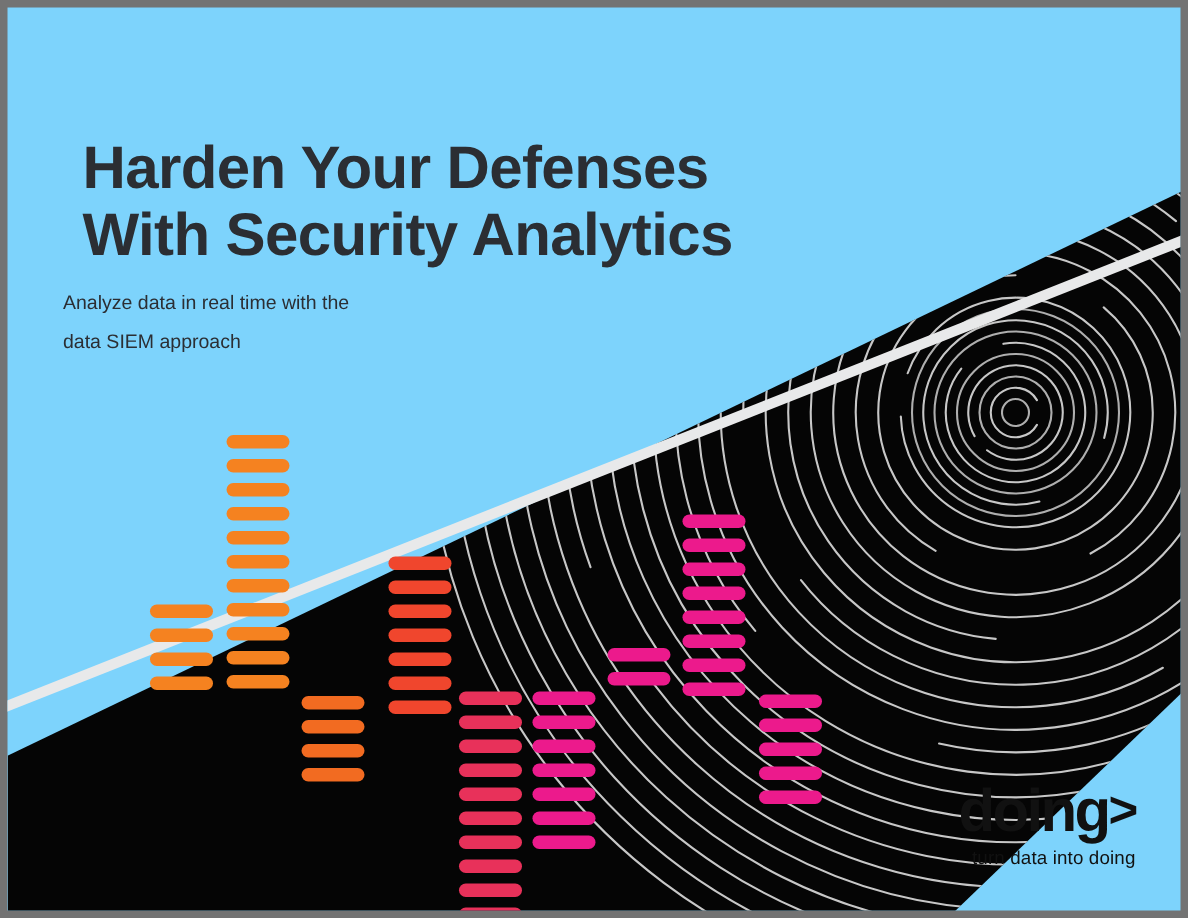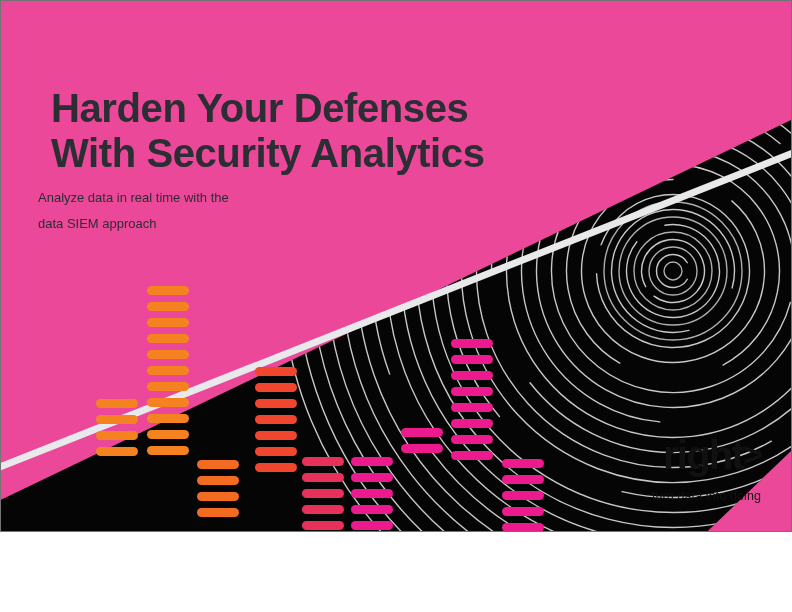--- a/index.html
+++ b/index.html
@@ -3,25 +3,25 @@
 <meta charset="utf-8">
 <style>
   html,body{margin:0;padding:0;background:#ffffff;}
   body{
     font-family:"Liberation Sans", sans-serif;
     -webkit-font-smoothing:antialiased;
   }
   #cover{
     position:relative;
     width:792px;
-    height:532px;
+    height:612px;
     overflow:hidden;
-    background:#ec4899;
+    background:#7dd3fc;
     box-sizing:border-box;
-    border:1px solid #737373;
+    border:5px solid #737373;
   }
 
   
   #artwork{
     position:absolute;
     left:0; top:0;
     width:792px; height:612px;
     overflow:hidden;
     
     clip-path: polygon(0% 81.5%, 100% 19.3%, 100% 73.2%, 78.5% 100%, 0% 100%);
@@ -90,21 +90,21 @@
     display:inline-block;
     font-size:34px;
     font-weight:bold;
     transform:translateY(-3px);
   }
   #logo-tag{
     display:block;
     font-size:12.5px;
     line-height:14px;
     letter-spacing:0.1px;
-    margin-top:12px;
+    margin-top:2px;
     color:#111111;
   }
 </style>
 </head>
 <body>
 
 <div id="cover">
 
   <div id="artwork">
     <div class="blackfill"></div>
@@ -211,17 +211,17 @@
     <span class="ln">Harden Your Defenses</span>
     <span class="ln">With Security Analytics</span>
   </h1>
 
   <p id="subhead">
     <span class="ln">Analyze data in real time with the</span>
     <span class="ln">data SIEM approach</span>
   </p>
 
   <div id="logo">
-    <span id="logo-word"><span>right</span><span id="logo-chevron">&gt;</span></span>
+    <span id="logo-word"><span>doing</span><span id="logo-chevron">&gt;</span></span>
     <span id="logo-tag">turn data into doing</span>
   </div>
 
 </div>
 
 </body></html>

